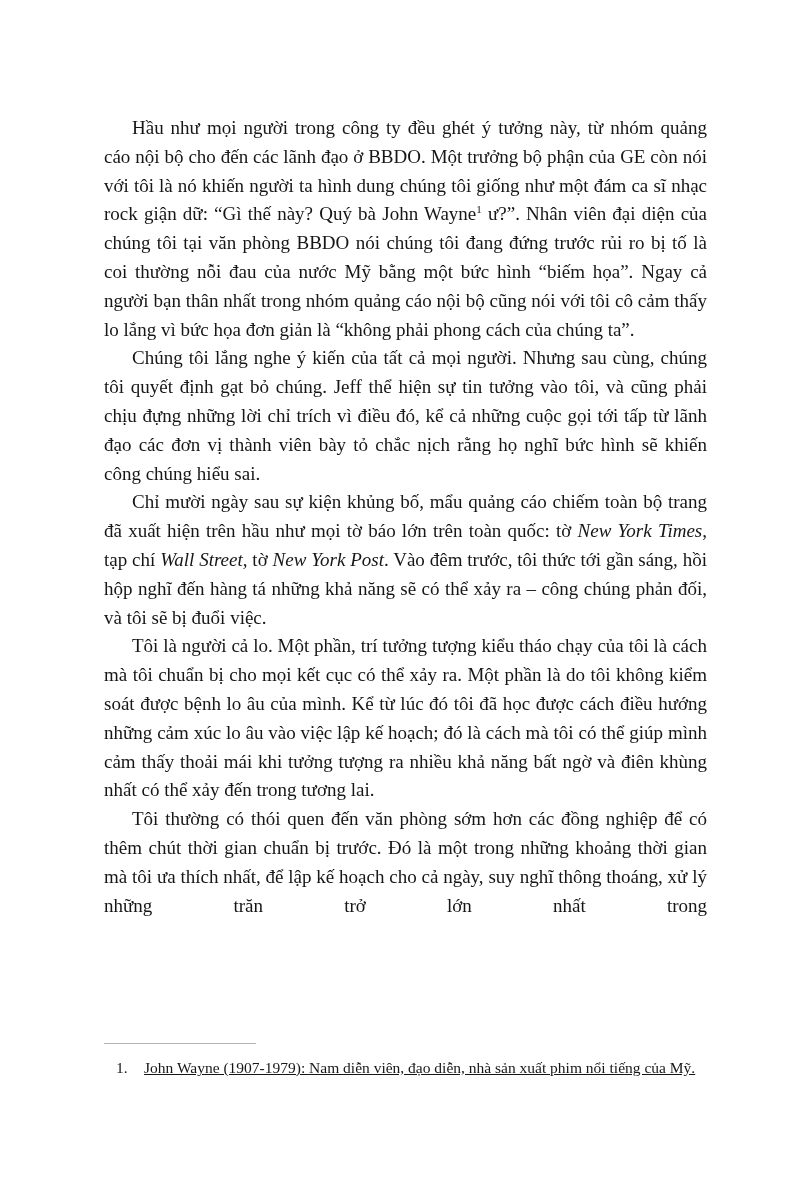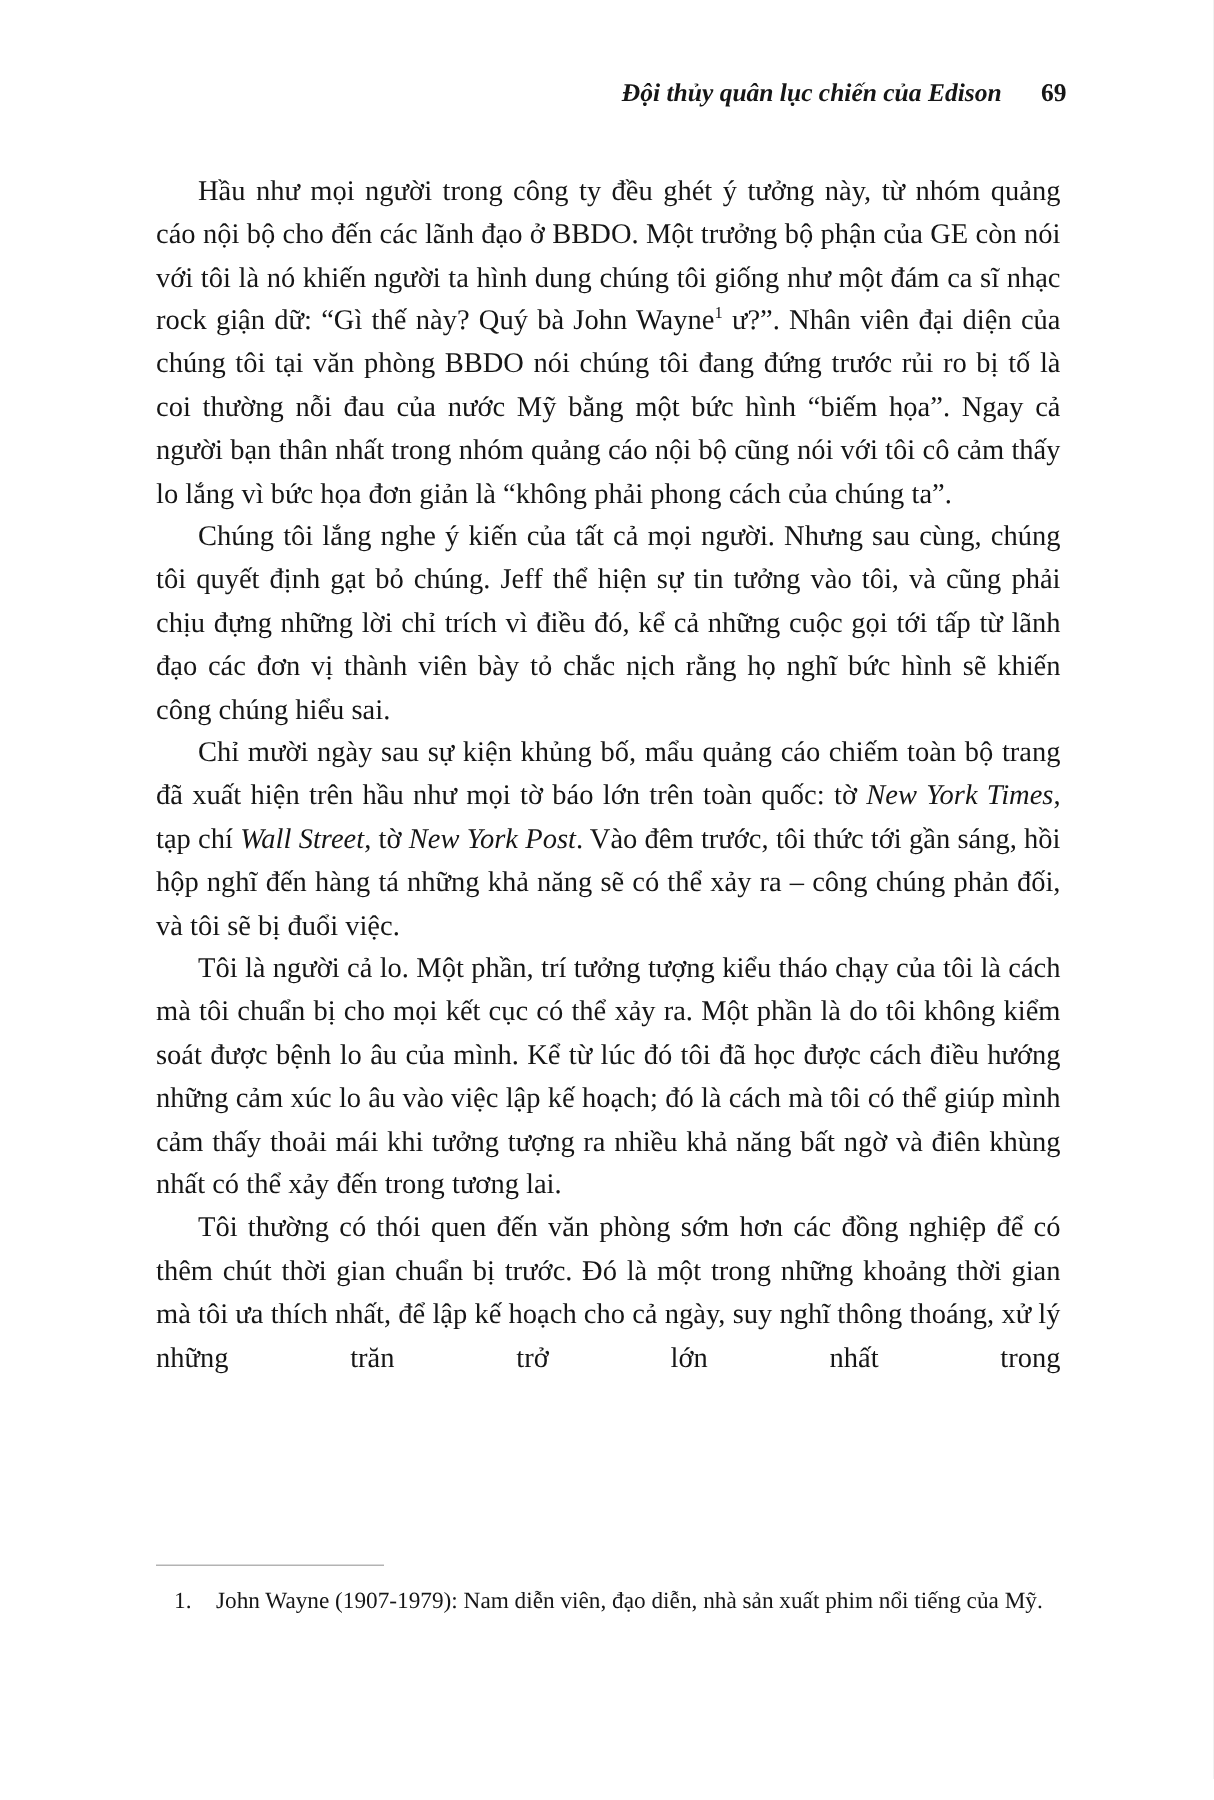--- a/index.html
+++ b/index.html
@@ -76,31 +76,28 @@
     line-height: 23.5px;
     padding-left: 12px;
   }
   .fn-num {
     width: 28px;
     flex-shrink: 0;
   }
   .fn-text {
     flex: 1;
     text-align: justify;
+    text-decoration: underline;
   }
 </style>
 </head>
 <body>
 
 <div class="page">
 
-  <div class="running-header">
-    <span class="header-title">Đội thủy quân lục chiến của Edison</span>
-    <span class="header-page">69</span>
-  </div>
 
   <div class="page-body">
       <p class="para"><span>Hầu như mọi người trong công ty đều ghét ý tưởng này, từ nhóm quảng cáo nội bộ cho đến các lãnh đạo ở BBDO. Một trưởng bộ phận của GE còn nói với tôi là nó khiến người ta hình dung chúng tôi giống như một đám ca sĩ nhạc rock giận dữ: “Gì thế này? Quý bà John Wayne</span><sup>1</sup><span> ư?”. Nhân viên đại diện của chúng tôi tại văn phòng BBDO nói chúng tôi đang đứng trước rủi ro bị tố là coi thường nỗi đau của nước Mỹ bằng một bức hình “biếm họa”. Ngay cả người bạn thân nhất trong nhóm quảng cáo nội bộ cũng nói với tôi cô cảm thấy lo lắng vì bức họa đơn giản là “không phải phong cách của chúng ta”.</span></p>
       <p class="para"><span>Chúng tôi lắng nghe ý kiến của tất cả mọi người. Nhưng sau cùng, chúng tôi quyết định gạt bỏ chúng. Jeff thể hiện sự tin tưởng vào tôi, và cũng phải chịu đựng những lời chỉ trích vì điều đó, kể cả những cuộc gọi tới tấp từ lãnh đạo các đơn vị thành viên bày tỏ chắc nịch rằng họ nghĩ bức hình sẽ khiến công chúng hiểu sai.</span></p>
       <p class="para"><span>Chỉ mười ngày sau sự kiện khủng bố, mẩu quảng cáo chiếm toàn bộ trang đã xuất hiện trên hầu như mọi tờ báo lớn trên toàn quốc: tờ </span><i>New York Times</i><span>, tạp chí </span><i>Wall Street</i><span>, tờ </span><i>New York Post</i><span>. Vào đêm trước, tôi thức tới gần sáng, hồi hộp nghĩ đến hàng tá những khả năng sẽ có thể xảy ra – công chúng phản đối, và tôi sẽ bị đuổi việc.</span></p>
       <p class="para"><span>Tôi là người cả lo. Một phần, trí tưởng tượng kiểu tháo chạy của tôi là cách mà tôi chuẩn bị cho mọi kết cục có thể xảy ra. Một phần là do tôi không kiểm soát được bệnh lo âu của mình. Kể từ lúc đó tôi đã học được cách điều hướng những cảm xúc lo âu vào việc lập kế hoạch; đó là cách mà tôi có thể giúp mình cảm thấy thoải mái khi tưởng tượng ra nhiều khả năng bất ngờ và điên khùng nhất có thể xảy đến trong tương lai.</span></p>
       <p class="para cont"><span>Tôi thường có thói quen đến văn phòng sớm hơn các đồng nghiệp để có thêm chút thời gian chuẩn bị trước. Đó là một trong những khoảng thời gian mà tôi ưa thích nhất, để lập kế hoạch cho cả ngày, suy nghĩ thông thoáng, xử lý những trăn trở lớn nhất trong</span></p>
     </div>
 
   <div class="footnote-area">

